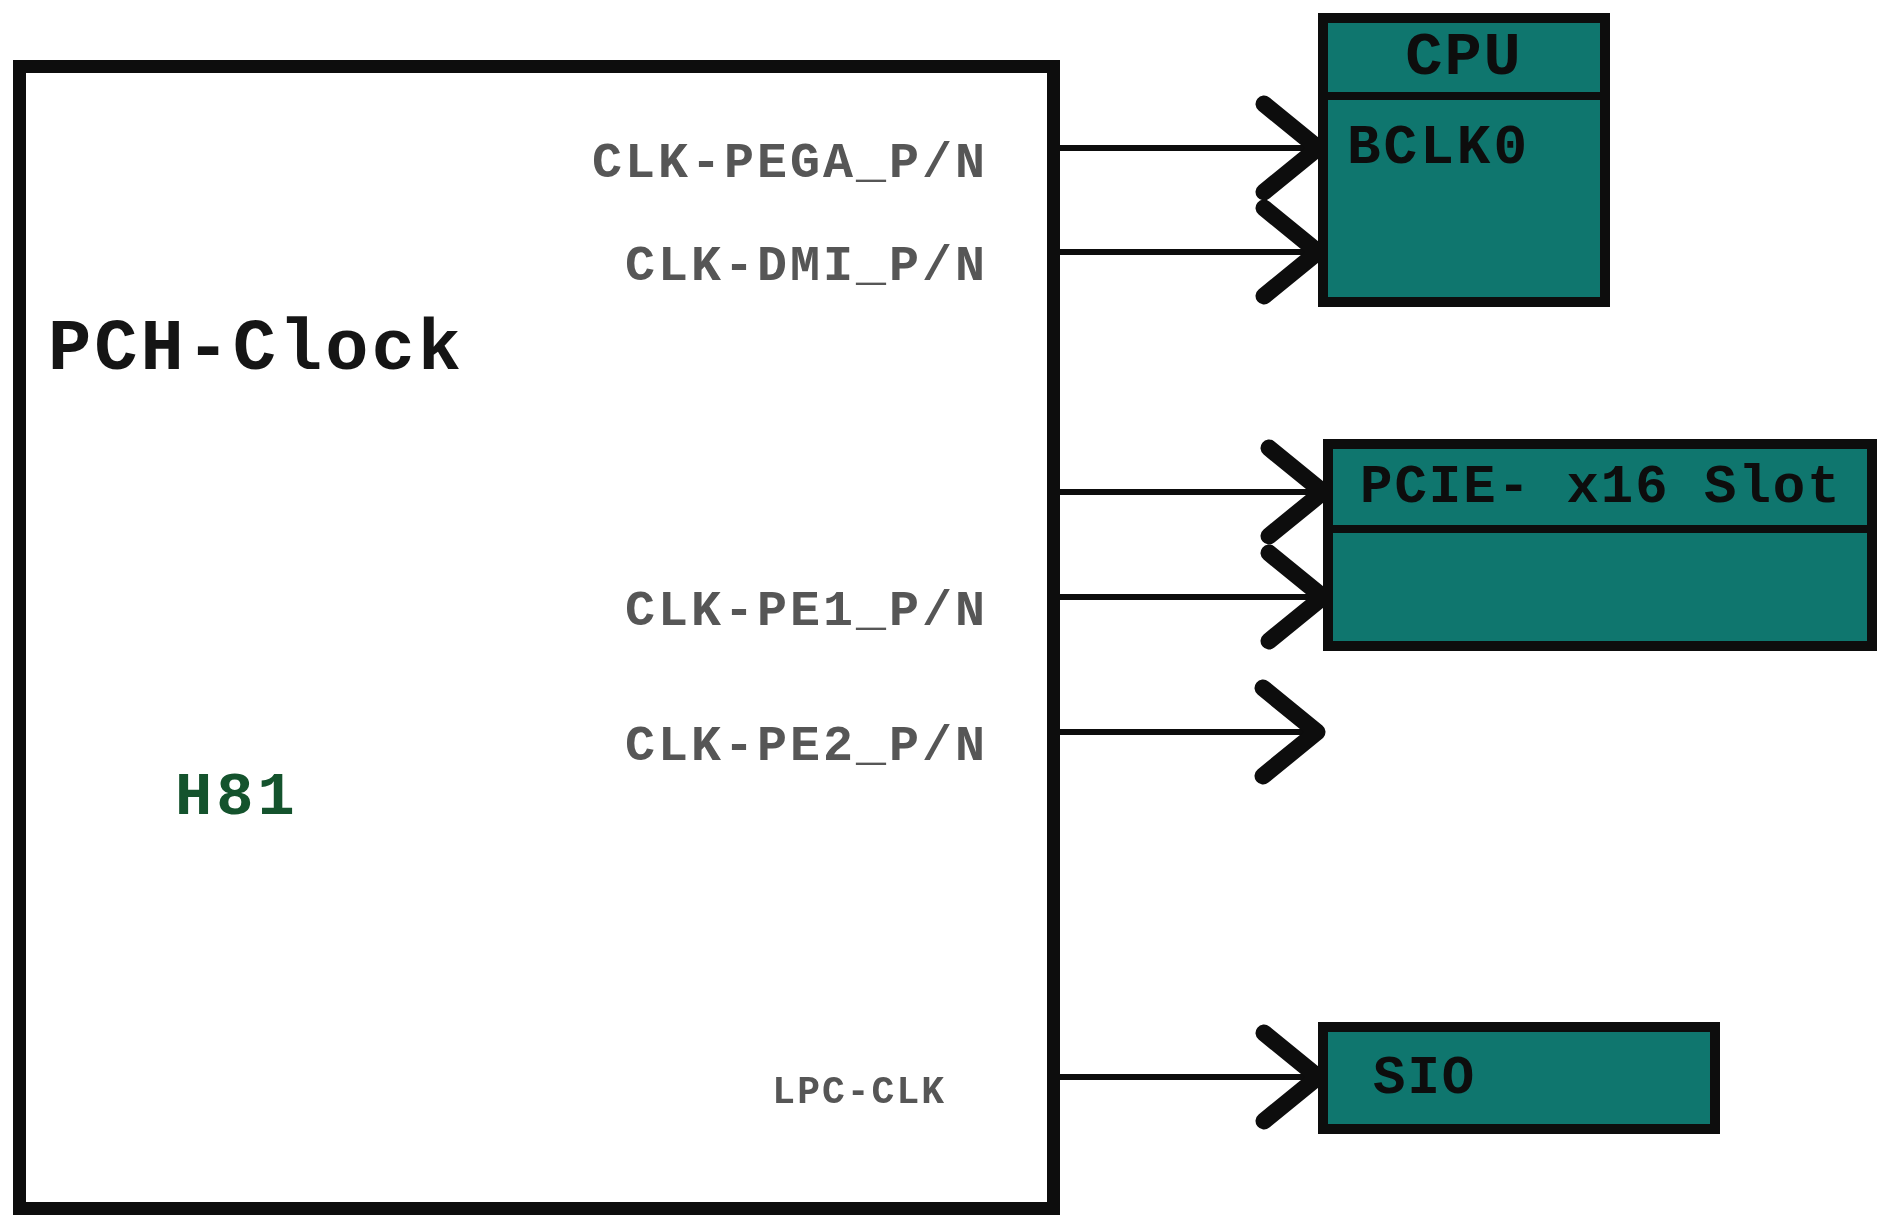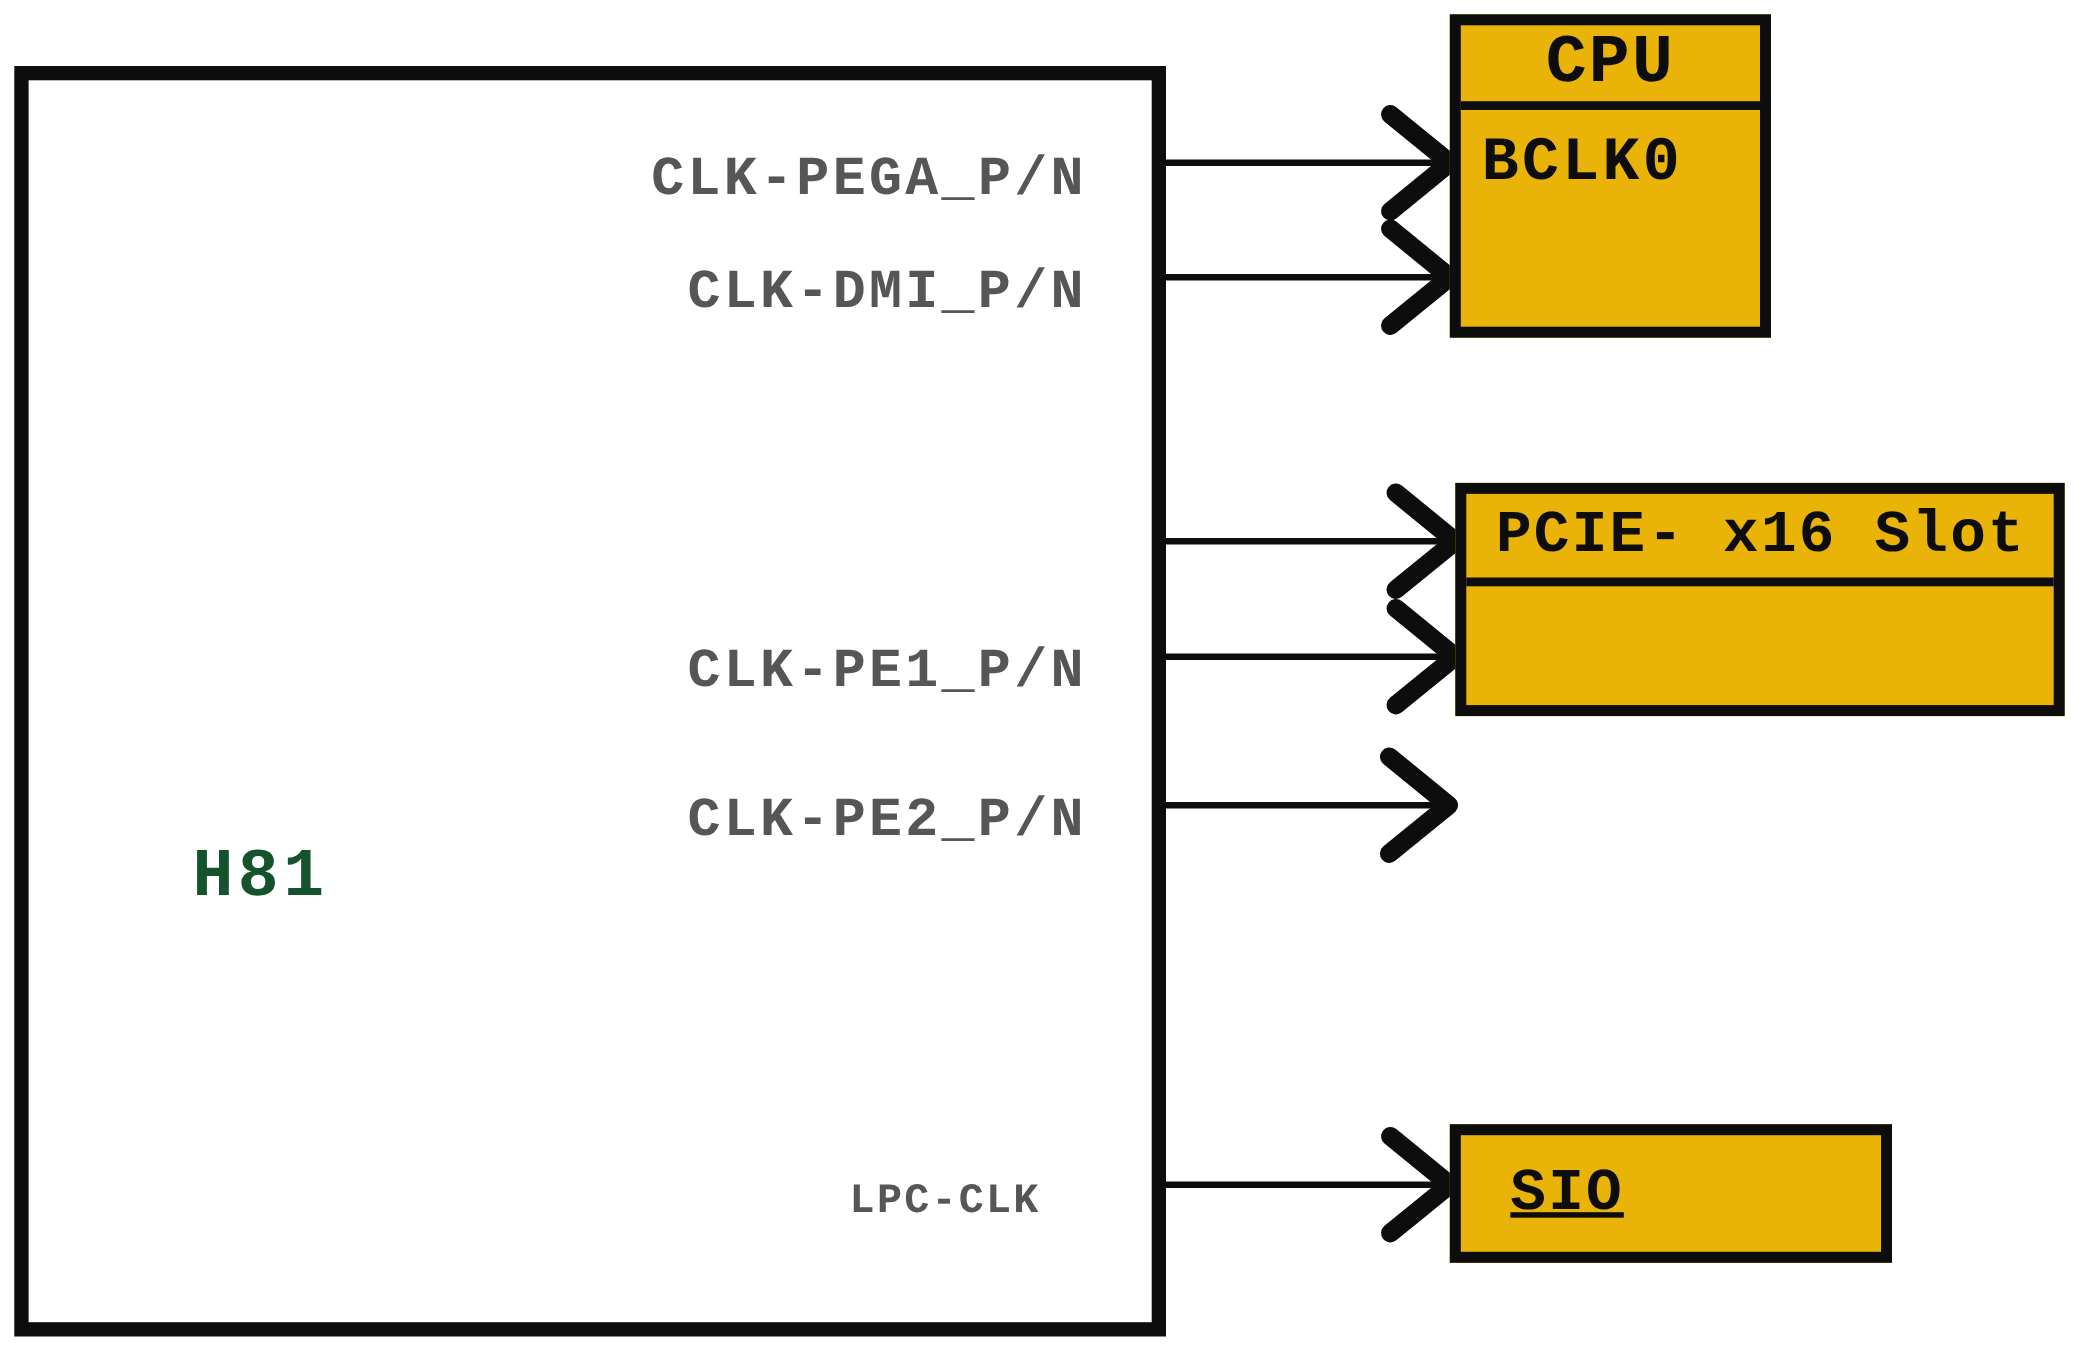--- a/index.html
+++ b/index.html
@@ -53,23 +53,22 @@
   .sig-label.small {
     right: 948px;
     font-size: 38px;
     letter-spacing: 2px;
   }
 
   
   .block {
     border: 10px solid #0d0d0d;
     box-sizing: border-box;
-    background: #eab308;
+    background: #0f766e;
     color: #0d0d0d;
-    text-decoration: underline;
   }
   #cpu-box { left: 1318px; top: 13px; width: 292px; height: 294px; }
   #cpu-header {
     position: absolute; left: 0; right: 0; top: 0; height: 77px;
     border-bottom: 8px solid #0d0d0d;
     box-sizing: border-box;
     display: flex; align-items: center; justify-content: center;
     font-size: 62px; letter-spacing: 2px;
     white-space: pre;
   }
@@ -93,21 +92,21 @@
   }
   #pcie-cell-0 { top: 0; height: 84px; border-bottom: 8px solid #0d0d0d; }
   #pcie-cell-1 { top: 102px; height: 90px; }
 
   #lan-box {
     left: 1317px; top: 678px; width: 403px; height: 109px;
     display: flex; align-items: center; padding-left: 20px;
     font-size: 54px; letter-spacing: 2px; white-space: pre;
   }
   #sio-box {
-    left: 1318px; top: 1022px; width: 402px; height: 126px;
+    left: 1318px; top: 1022px; width: 402px; height: 112px;
     display: flex; align-items: center; padding-left: 45px;
     font-size: 54px; letter-spacing: 2px; white-space: pre;
   }
 
   #arrow-overlay {
     position: absolute; left: 0; top: 0;
     width: 1894px; height: 1231px;
     pointer-events: none;
   }
   #arrow-overlay .wire { stroke: #0d0d0d; stroke-width: 6; }
@@ -115,20 +114,21 @@
     stroke: #0d0d0d; stroke-width: 17; fill: none;
     stroke-linecap: round; stroke-linejoin: round;
   }
 </style>
 </head>
 <body>
 
 <div id="canvas">
 
   <div id="pch-box" class="abs"></div>
+  <div id="pch-title" class="abs vcenter">PCH-Clock</div>
   <div id="pch-chip" class="abs vcenter">H81</div>
 
   <div class="abs vcenter sig-label" style="top:150px">CLK-PEGA_P/N</div>
   <div class="abs vcenter sig-label" style="top:253px">CLK-DMI_P/N</div>
   <div class="abs vcenter sig-label" style="top:598px">CLK-PE1_P/N</div>
   <div class="abs vcenter sig-label" style="top:733px">CLK-PE2_P/N</div>
   <div class="abs vcenter sig-label small" style="top:1079px">LPC-CLK</div>
 
   <svg id="arrow-overlay" viewBox="0 0 1894 1231" xmlns="http://www.w3.org/2000/svg">
     <g>

